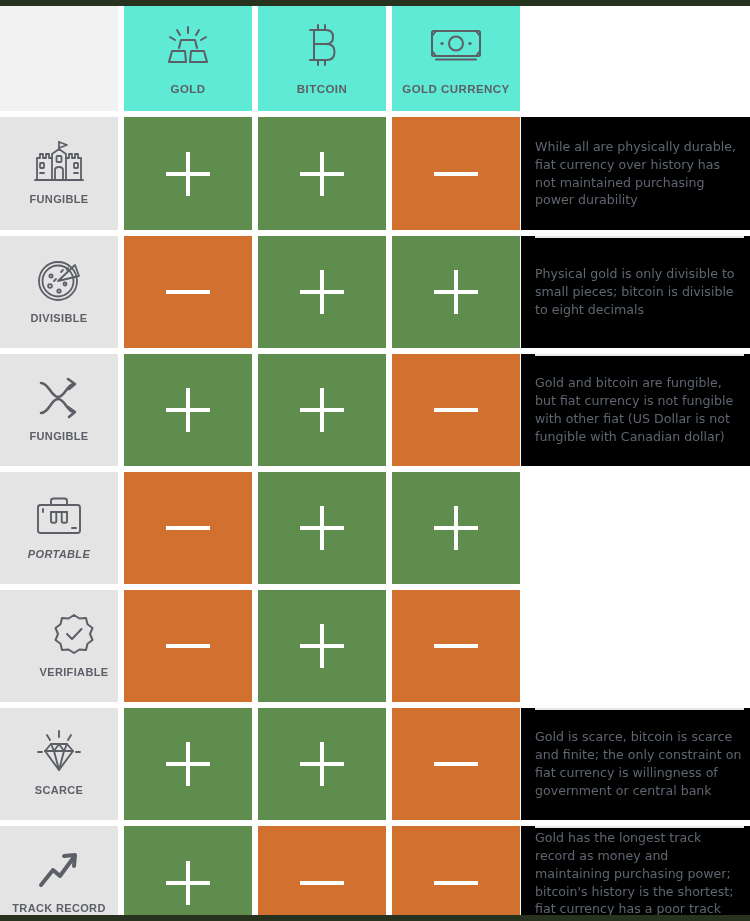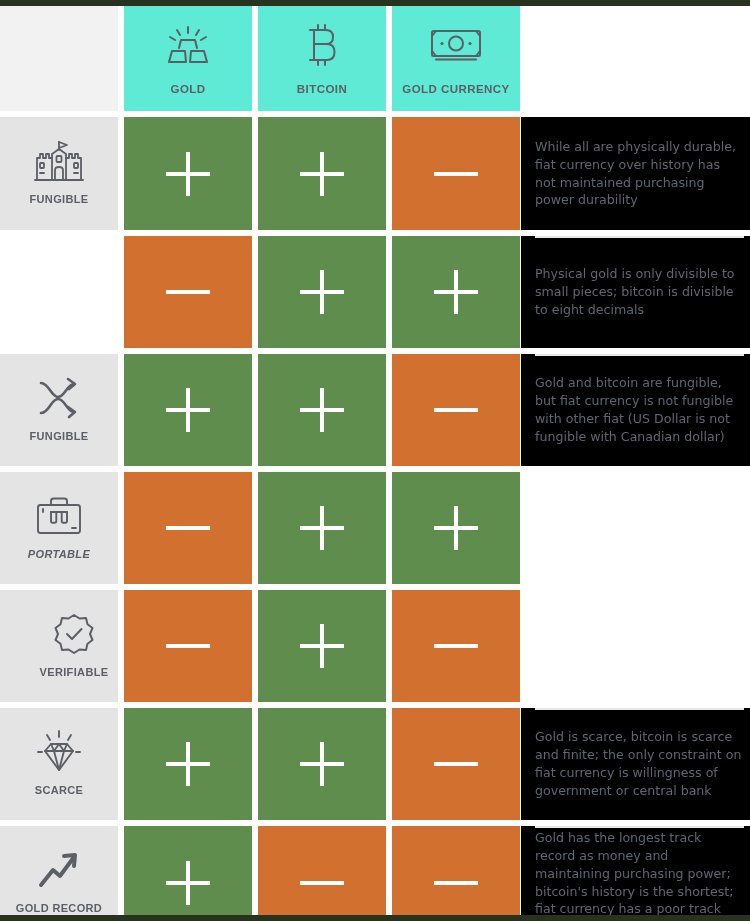--- a/index.html
+++ b/index.html
@@ -258,20 +258,38 @@
       <span class="mark minus"></span>
     </div>
   <div class="gutter" style="grid-column:8;grid-row:3;"></div>
   <div class="note first" style="grid-row:3;">
 
     <p>While all are physically durable, fiat currency over history has not maintained purchasing power durability</p>
   </div>
 
   <div class="gutter" style="grid-column:1/10;grid-row:4;"></div>
 
+  <div class="row-label" style="grid-row:5;">
+    <span class="glyph">
+      <svg width="44" height="44" viewBox="0 0 44 44" fill="none" stroke="#5c5f66" stroke-width="1.8" stroke-linecap="round" stroke-linejoin="round">
+        <path d="M22 22 L22 2 A20 20 0 0 0 2 22 A20 20 0 0 0 22 42 A20 20 0 0 0 42 22 Z" opacity="0"></path>
+        <circle cx="21" cy="23" r="19"></circle>
+        <circle cx="21" cy="23" r="15.5"></circle>
+        <path d="M21 23 L38 7 L42 18 L21 23 Z"></path>
+        <circle cx="14" cy="18" r="1.6"></circle>
+        <circle cx="13" cy="28" r="1.9"></circle>
+        <circle cx="22" cy="33" r="1.7"></circle>
+        <circle cx="28" cy="26" r="1.5"></circle>
+        <line x1="17" y1="23" x2="19" y2="21"></line>
+        <line x1="24" y1="14" x2="26" y2="12"></line>
+        <line x1="30" y1="12" x2="31" y2="10"></line>
+      </svg>
+    </span>
+    <span class="cap">DIVISIBLE</span>
+  </div>
   <div class="gutter" style="grid-column:2;grid-row:5;"></div>
   <div class="cell neg" style="grid-column:3;grid-row:5;">
       <span class="mark minus"></span>
     </div>
   <div class="gutter" style="grid-column:4;grid-row:5;"></div>
   <div class="cell pos" style="grid-column:5;grid-row:5;">
       <span class="mark plus"></span>
     </div>
   <div class="gutter" style="grid-column:6;grid-row:5;"></div>
   <div class="cell pos" style="grid-column:7;grid-row:5;">
@@ -408,21 +426,21 @@
 
   <div class="gutter" style="grid-column:1/10;grid-row:14;"></div>
 
   <div class="row-label" style="grid-row:15;">
     <span class="glyph">
       <svg width="44" height="40" viewBox="0 0 44 40" fill="none" stroke="#5c5f66" stroke-width="4" stroke-linecap="round" stroke-linejoin="round">
         <path d="M4 35 L16 20 L23 26 L37 7"></path>
         <path d="M27 6 L38 5 L37 16"></path>
       </svg>
     </span>
-    <span class="cap">GOLD RECORD</span>
+    <span class="cap">TRACK RECORD</span>
   </div>
   <div class="gutter" style="grid-column:2;grid-row:15;"></div>
   <div class="cell pos" style="grid-column:3;grid-row:15;">
       <span class="mark plus"></span>
     </div>
   <div class="gutter" style="grid-column:4;grid-row:15;"></div>
   <div class="cell neg" style="grid-column:5;grid-row:15;">
       <span class="mark minus"></span>
     </div>
   <div class="gutter" style="grid-column:6;grid-row:15;"></div>

